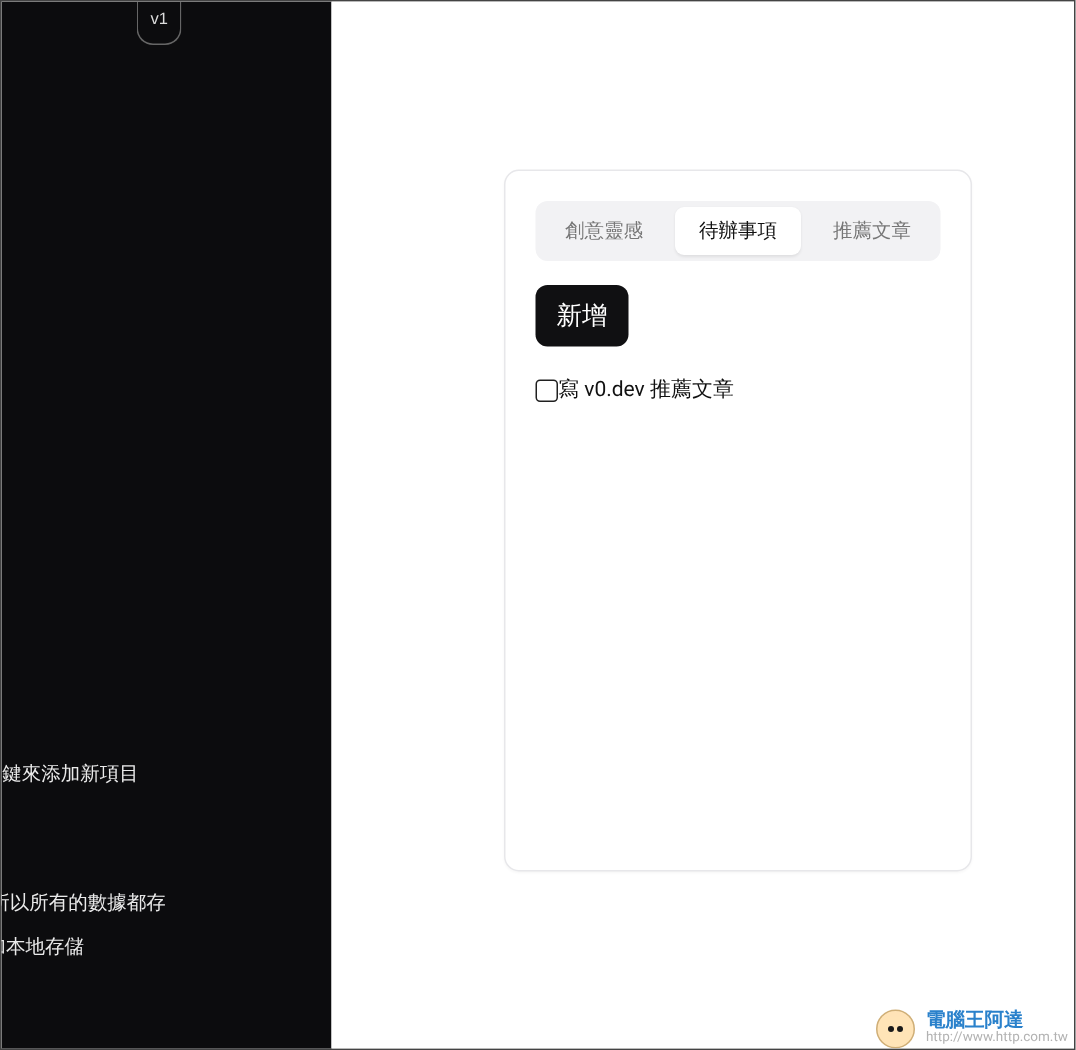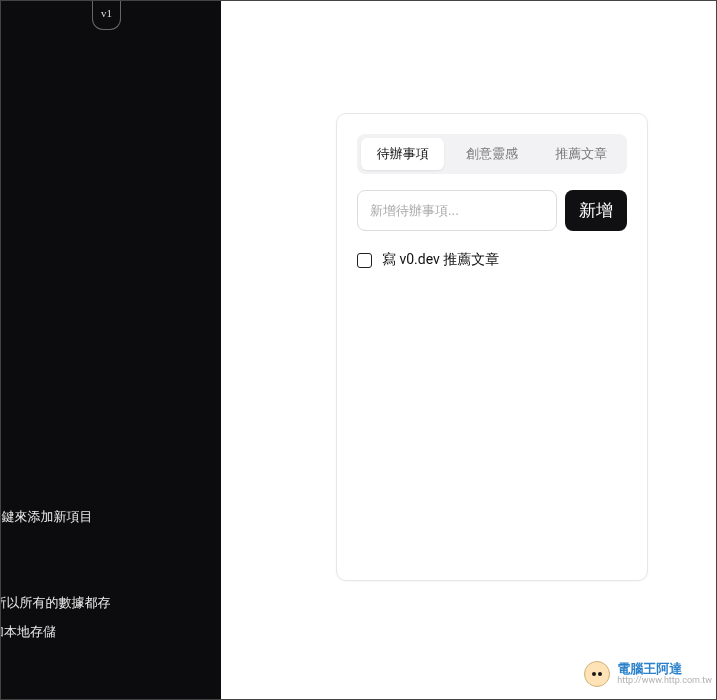--- a/index.html
+++ b/index.html
@@ -26,21 +26,21 @@
     font-size: 13px;
     line-height: 1.6;
   }
   .version-badge {
     position: absolute;
     top: 0;
     right: 100px;
     border: 1px solid #666;
     border-radius: 11px;
     padding: 4px 8px 6px;
-    font-family: Liberation Serif, serif;
+    font-family: Liberation Sans, sans-serif;
     font-size: 11px;
     color: #ddd;
     border-top: none;
     border-top-left-radius: 0;
     border-top-right-radius: 0;
   }
   .left-text {
     position: absolute;
     left: 0;
     bottom: 50px;
@@ -126,39 +126,38 @@
     padding: 9px 14px;
     font-size: 17px;
     cursor: pointer;
   }
 
   
   .todo-list { margin-top: 20px; }
   .todo-item {
     display: flex;
     align-items: center;
-    gap: 10px;
     font-size: 14px;
     color: #111;
   }
   .checkbox {
     width: 15px;
     height: 15px;
     border: 1.5px solid #202020;
     border-radius: 3px;
     background: #fff;
     display: inline-block;
     cursor: pointer;
   }
 
   
   .watermark {
     position: absolute;
     right: 4px;
-    bottom: 12px;
+    bottom: 0;
     display: flex;
     align-items: center;
     gap: 7px;
     font-size: 11px;
     color: #888;
     opacity: .9;
   }
   .watermark .face {
     width: 26px;
     height: 26px;
@@ -194,27 +193,26 @@
     <p>管理狀態,所以所有的數據都存</p>
     <p>要考慮添加本地存儲</p>
   </div>
 </div>
 
 <div class="right-region">
 
   <div class="card">
 
     <div class="tabs">
+      <div class="tab">創意靈感</div>
       <div class="tab active">待辦事項</div>
-      <div class="tab">創意靈感</div>
       <div class="tab">推薦文章</div>
     </div>
 
     <div class="add-row">
-      <input class="text-input" type="text" placeholder="新增待辦事項..." style="">
       <button class="add-btn">新增</button>
     </div>
 
     <div class="todo-list">
       <div class="todo-item">
         <span class="checkbox"></span>
         <span>寫 v0.dev 推薦文章</span>
       </div>
     </div>
 

